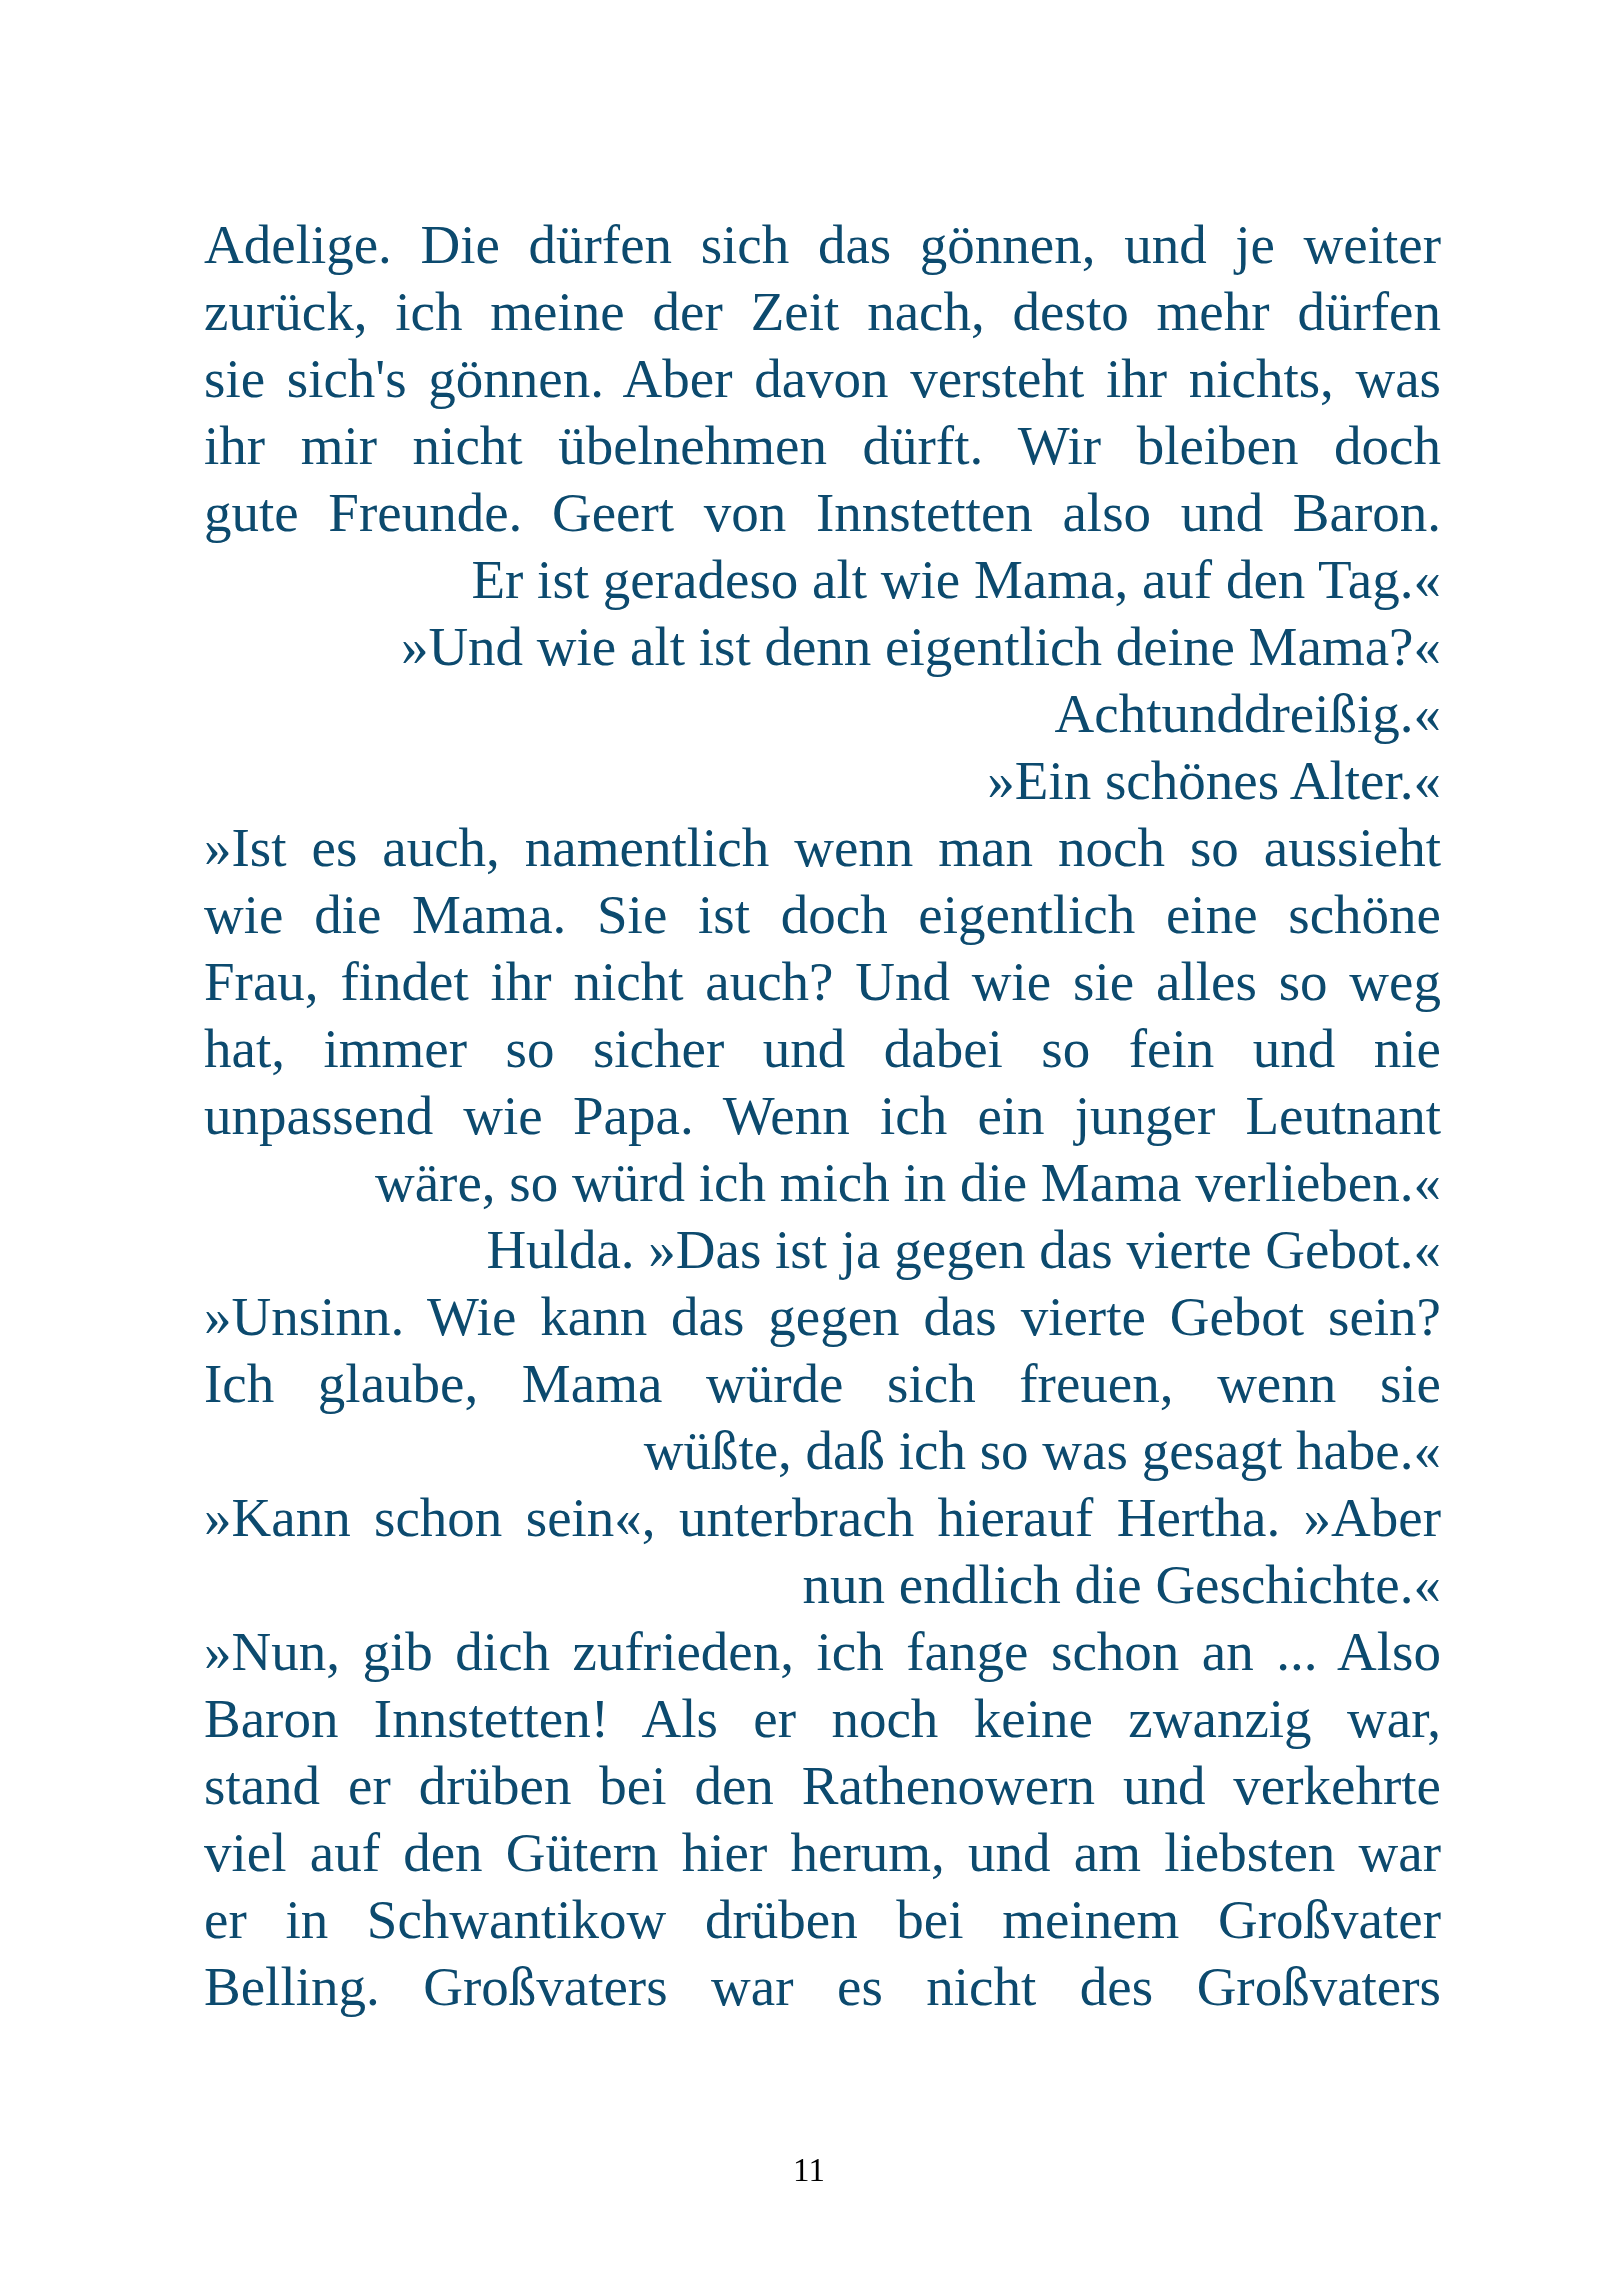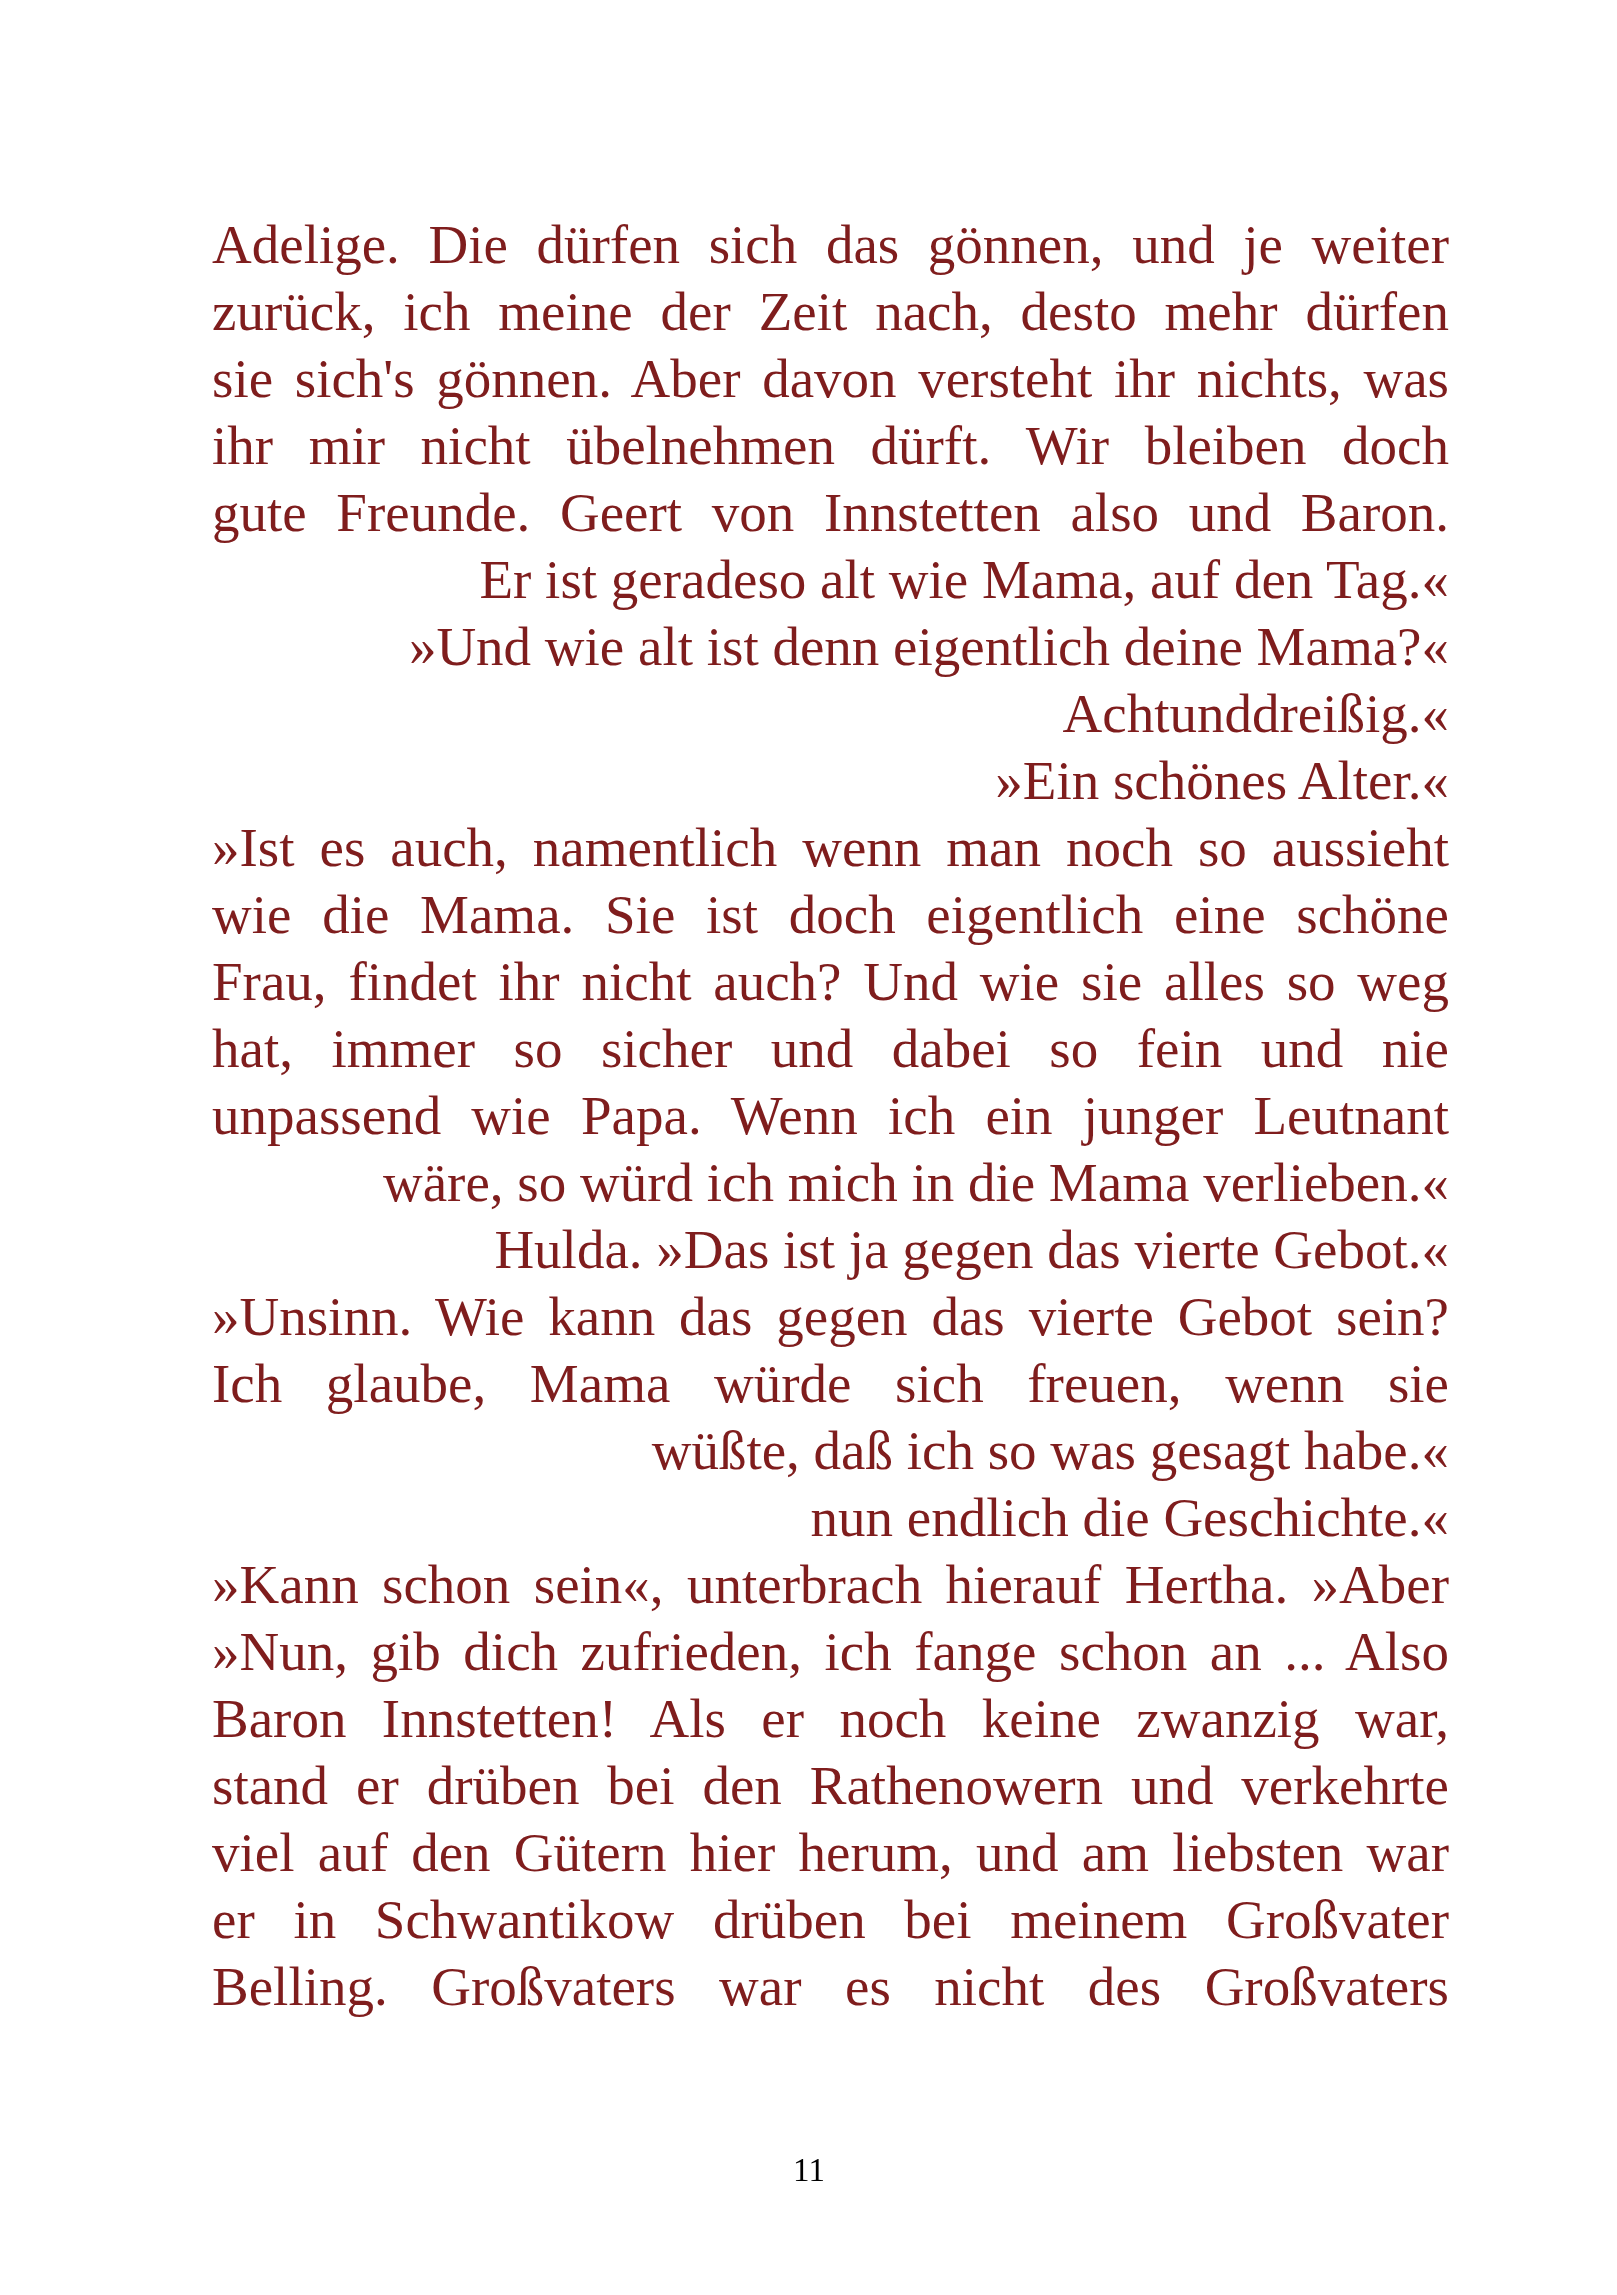--- a/index.html
+++ b/index.html
@@ -11,26 +11,26 @@
     position: relative;
     width: 1618px;
     height: 2295px;
     background: #ffffff;
     color: #000000;
     font-family: "Liberation Serif", "DejaVu Serif", serif;
     overflow: hidden;
   }
   .text-block {
     position: absolute;
-    left: 212px;
+    left: 204px;
     top: 211px;
     width: 1237px;
     font-size: 55px;
     line-height: 67px;
-    color: #7f1d1d;
+    color: #0c4a6e;
   }
   .text-line {
     white-space: normal;
     text-align: right;
   }
   .text-line.j {
     text-align: justify;
     text-align-last: justify;
     text-justify: inter-word;
   }
@@ -62,22 +62,22 @@
       <div class="text-line j">»Ist es auch, namentlich wenn man noch so aussieht</div>
       <div class="text-line j">wie die Mama. Sie ist doch eigentlich eine schöne</div>
       <div class="text-line j">Frau, findet ihr nicht auch? Und wie sie alles so weg</div>
       <div class="text-line j">hat, immer so sicher und dabei so fein und nie</div>
       <div class="text-line j">unpassend wie Papa. Wenn ich ein junger Leutnant</div>
       <div class="text-line">wäre, so würd ich mich in die Mama verlieben.«</div>
       <div class="text-line">Hulda. »Das ist ja gegen das vierte Gebot.«</div>
       <div class="text-line j">»Unsinn. Wie kann das gegen das vierte Gebot sein?</div>
       <div class="text-line j">Ich glaube, Mama würde sich freuen, wenn sie</div>
       <div class="text-line">wüßte, daß ich so was gesagt habe.«</div>
+      <div class="text-line j">»Kann schon sein«, unterbrach hierauf Hertha. »Aber</div>
       <div class="text-line">nun endlich die Geschichte.«</div>
-      <div class="text-line j">»Kann schon sein«, unterbrach hierauf Hertha. »Aber</div>
       <div class="text-line j">»Nun, gib dich zufrieden, ich fange schon an ... Also</div>
       <div class="text-line j">Baron Innstetten! Als er noch keine zwanzig war,</div>
       <div class="text-line j">stand er drüben bei den Rathenowern und verkehrte</div>
       <div class="text-line j">viel auf den Gütern hier herum, und am liebsten war</div>
       <div class="text-line j">er in Schwantikow drüben bei meinem Großvater</div>
       <div class="text-line j">Belling. Großvaters war es nicht des Großvaters</div>
     </div>
   <div class="folio">11</div>
 </div>
 

